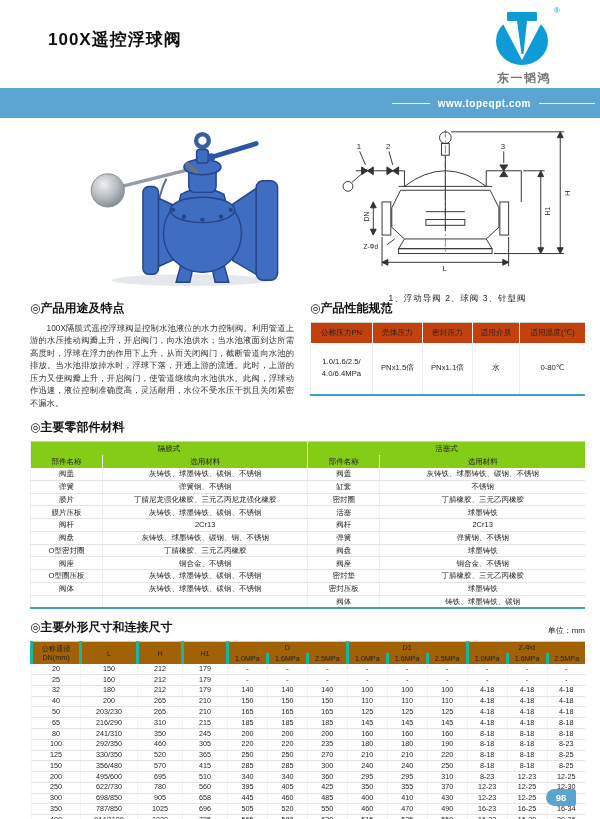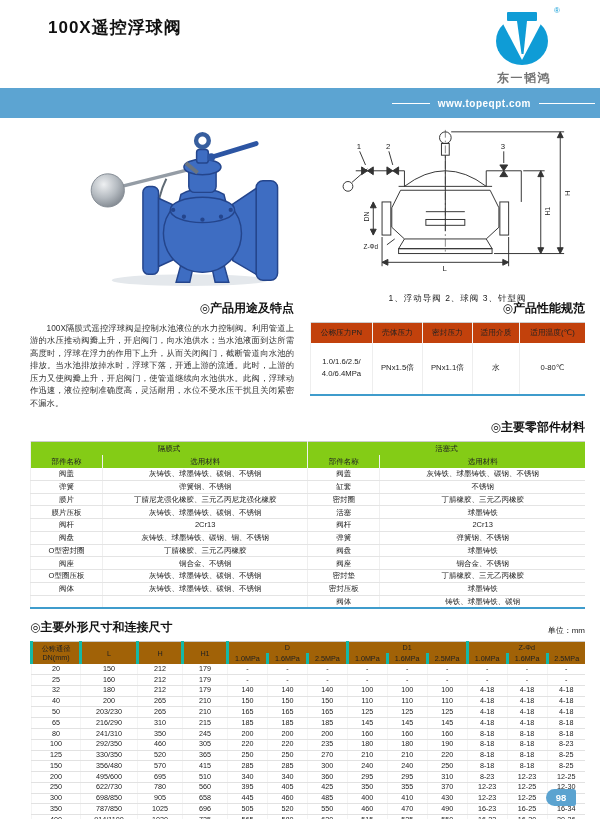--- a/index.html
+++ b/index.html
@@ -1,39 +1,39 @@
 <!DOCTYPE html>
 <html><head>
 <meta charset="utf-8">
 <style>
   html,body{margin:0;padding:0;background:#fff;}
   .page{width:600px;height:819px;position:relative;background:#fff;overflow:hidden;
         font-family:"Liberation Sans","DejaVu Sans",sans-serif;color:#222;}
   
   .hdr{height:88px;position:relative;}
-  .title{position:absolute;left:48px;top:16px;font-size:17px;font-weight:bold;color:#101010;letter-spacing:1px;margin:0;}
+  .title{position:absolute;left:48px;top:28px;font-size:17px;font-weight:bold;color:#101010;letter-spacing:1px;margin:0;}
   .logo{position:absolute;right:36px;top:8px;width:80px;text-align:center;}
   .logo .reg{position:absolute;right:4px;top:-2px;font-size:8px;color:#0f9cd6;}
   .brandname{font-size:12px;font-weight:bold;letter-spacing:1.5px;color:#737373;margin-top:0;}
   
   .banner{height:30px;display:flex;align-items:center;justify-content:flex-end;}
   .banner .wline{height:1px;background:#fff;}
   .wl1{width:38px;margin-right:8px;}
   .wl2{width:56px;margin-left:8px;margin-right:5px;}
   .site{color:#fff;font-size:10px;font-weight:bold;letter-spacing:.5px;}
   
   .figures{display:flex;padding:8px 15px 0 30px;height:164px;}
   .photo{width:300px;display:flex;justify-content:center;align-items:flex-start;}
   .diagram{width:255px;text-align:center;}
   .caption{font-size:8.5px;color:#222;margin-top:15px;letter-spacing:1px;}
   
   .cols{display:flex;padding:0 15px 0 30px;gap:16px;}
   .featcol{width:264px;}
   .perfcol{flex:1;}
-  .sec{font-size:12px;font-weight:bold;color:#101010;margin:10px 0 5px;text-align:right;}
+  .sec{font-size:12px;font-weight:bold;color:#101010;margin:10px 0 5px;}
   .sec .mk{font-size:12px;}
   .featcol p{font-size:8.3px;line-height:1.5;text-align:justify;text-indent:2em;margin:0;color:#333;}
   table{border-collapse:collapse;}
   .spec{width:100%;border-bottom:2px solid #3f9ccc;font-size:7.7px;text-align:center;border-top:1px solid #ccc;}
   .spec th{background:#c2410c;font-weight:normal;padding:5px 1px;border-left:1px solid #f2f2f2;}
   .spec td{padding:13px 1px;white-space:pre-line;border-left:1px solid #eee;line-height:1.6;}
   
   .matwrap{padding:0 15px 0 30px;}
   .mat{width:555px;border-bottom:2px solid #3f9ccc;font-size:7.5px;text-align:center;border-top:1px solid #ccc;}
   .mat th{background:#84cc16;font-weight:normal;padding:1.5px 2px;border-left:1px solid #f0f0f0;}

